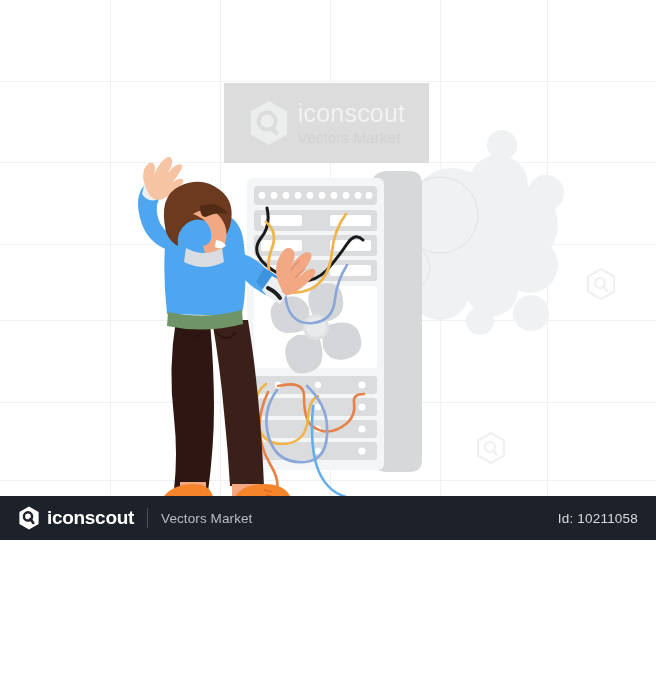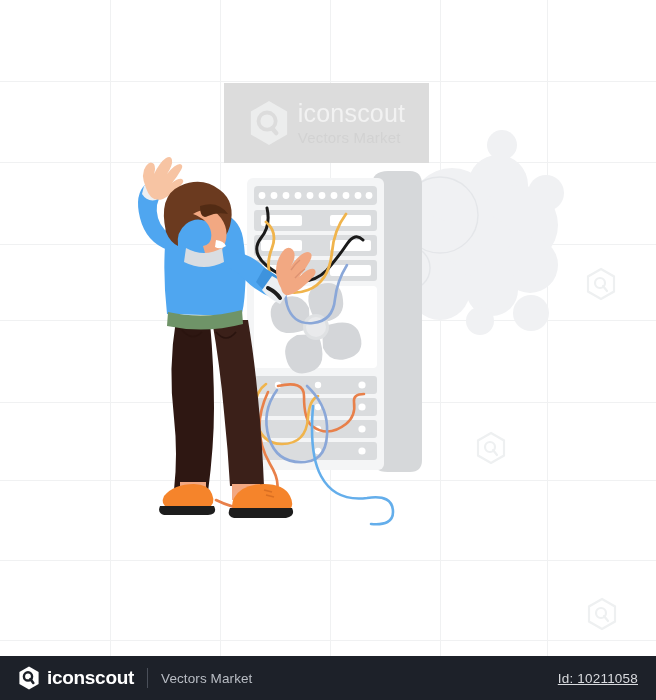--- a/index.html
+++ b/index.html
@@ -5,21 +5,21 @@
 <style>
   html,body{margin:0;padding:0;}
   body{
     width:656px;height:700px;
     background:#ffffff;
     font-family:"Liberation Sans", sans-serif;
     overflow:hidden;
   }
   #stage{
     position:relative;
-    width:656px;height:700px;
+    width:656px;height:540px;
     background:#ffffff;
     overflow:hidden;
   }
 
   
   .canvas{
     position:absolute;left:0;top:0;width:656px;height:656px;
     background:#ffffff;
     overflow:hidden;
   }
@@ -63,21 +63,21 @@
   }
   .f-logo{display:flex;align-items:center;gap:7px;}
   .f-hexicon{width:22px;height:24px;flex:0 0 auto;}
   .f-brand{
     color:#ffffff;font-size:19px;font-weight:700;letter-spacing:-.3px;
   }
   .f-divider{
     width:1px;height:20px;background:#4a4f59;margin:0 13px;
   }
   .f-market{color:#b9bdc4;font-size:13.5px;letter-spacing:.1px;}
-  .f-id{margin-left:auto;color:#d8dade;font-size:13.5px;letter-spacing:.2px;text-decoration:underline;}
+  .f-id{margin-left:auto;color:#d8dade;font-size:13.5px;letter-spacing:.2px;}
 </style>
 </head>
 <body>
 
 <div id="stage">
 
   <div class="canvas">
 
     <div class="gridline v" style="left:110px"></div>
     <div class="gridline v" style="left:220px"></div>

